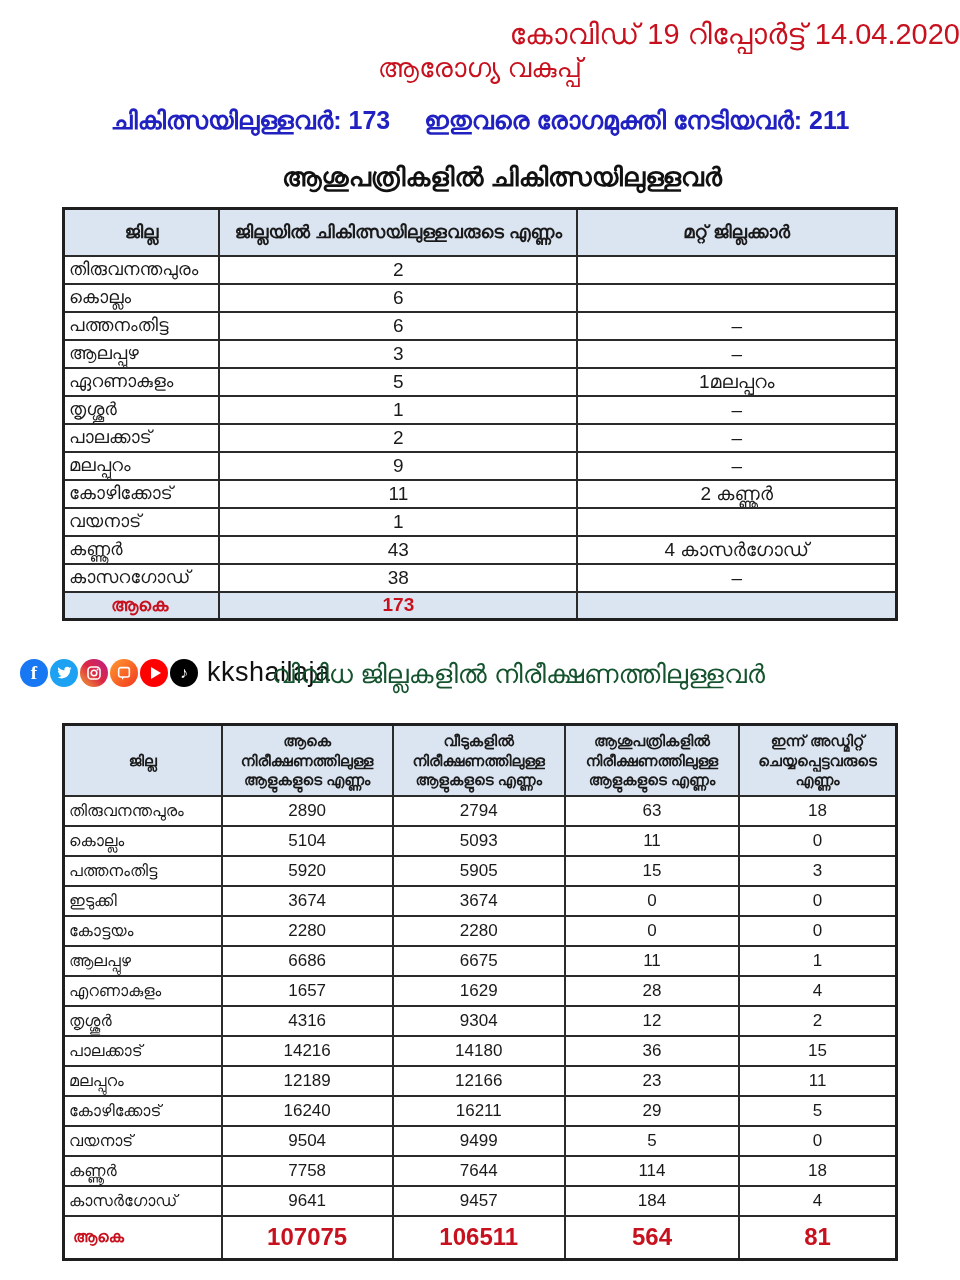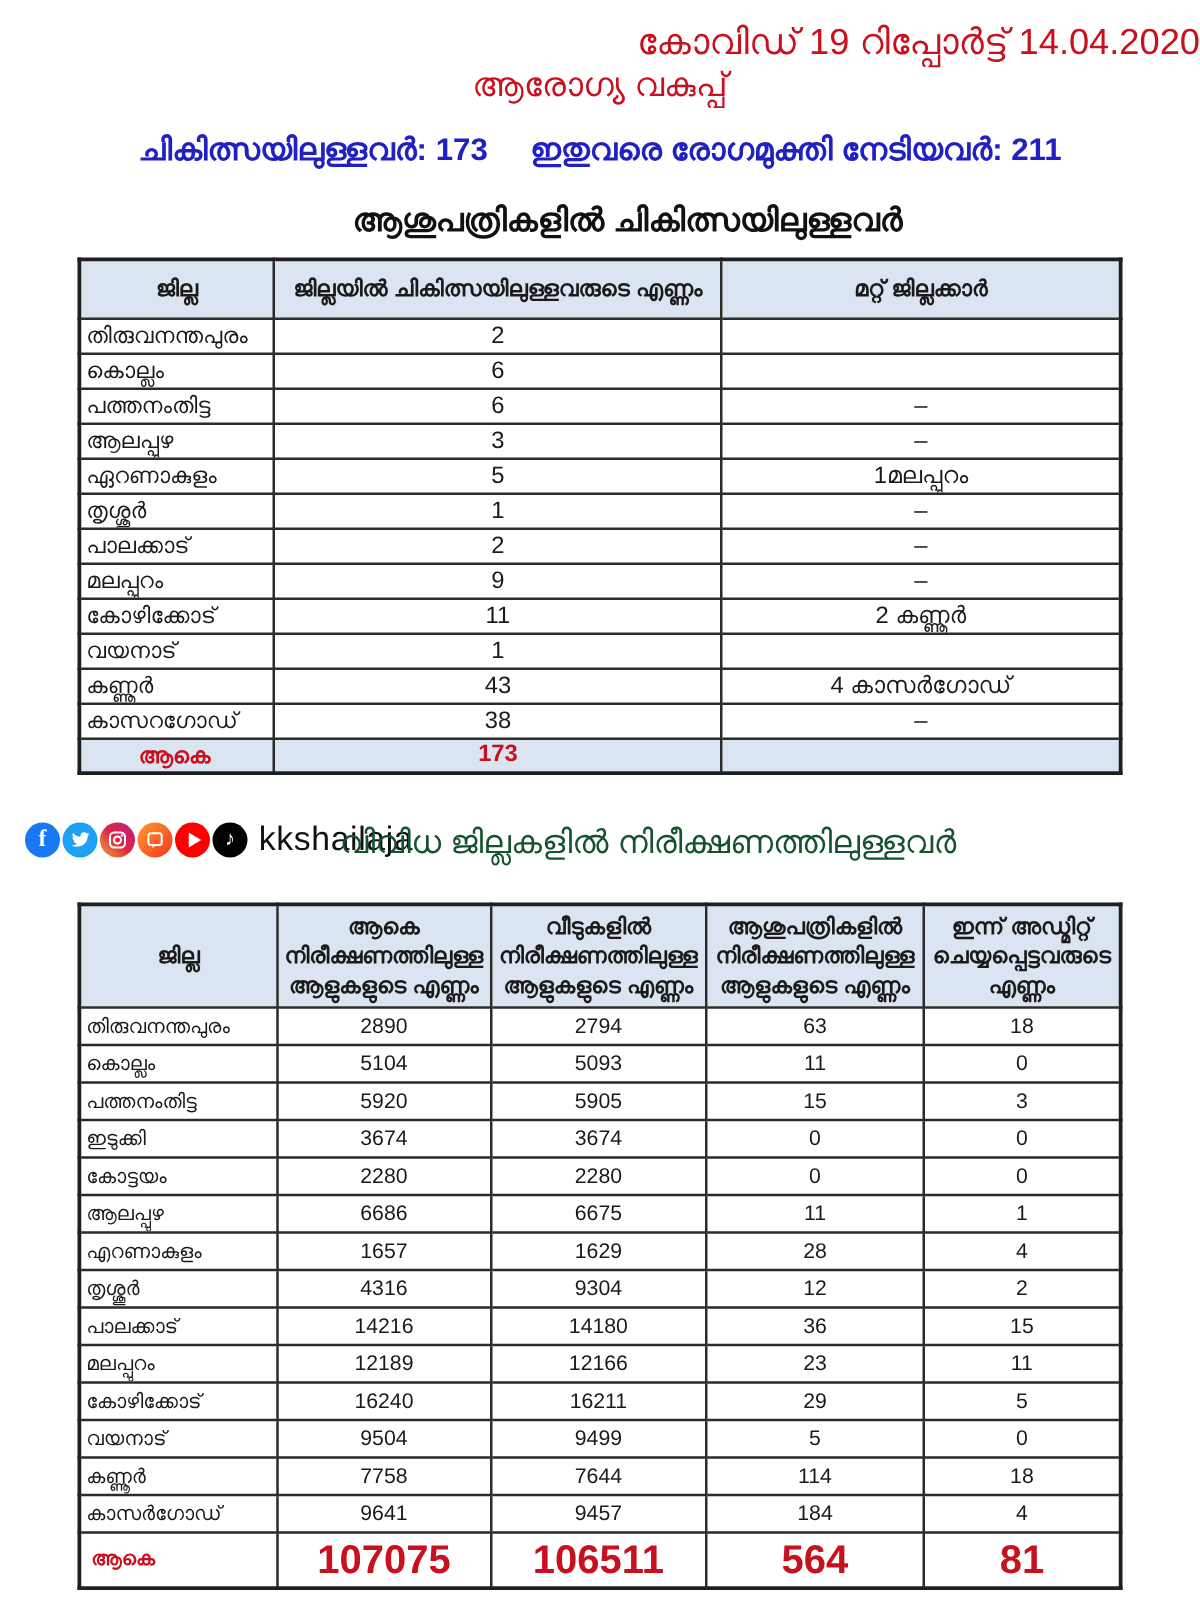--- a/index.html
+++ b/index.html
@@ -48,24 +48,24 @@
   .ic-app { background:linear-gradient(135deg,#ff9a2e,#f2371f); }
   .ic-yt { background:#ff0000; }
   .ic-tk { background:#010101; color:#fff; font-size:16px; }
   .play-tri { width:0; height:0; border-left:10px solid #fff; border-top:6px solid transparent; border-bottom:6px solid transparent; margin-left:3px; }
   .handle { margin-left:7px; font-size:27px; color:#111; letter-spacing:0.5px; }
   .brand-row .section-title2 { position:absolute; left:54%; top:6px; transform:translateX(-50%);
       font-size:26px; font-weight:normal; color:#14532d; white-space:nowrap; }
 
   
   .t2 { margin-top:18px; }
-  .t2 th { font-size:18px; padding:5px 3px; line-height:1.3; height:56px; }
+  .t2 th { font-size:15px; padding:5px 3px; line-height:1.3; height:56px; }
   .t2 td { font-size:17px; height:30px; padding:1px 4px; }
   .t2 td:first-child { font-size:16px; }
-  .t2 tbody.totals td { color:var(--red,#e01f1f); font-weight:bold; font-size:32px; height:44px; }
+  .t2 tbody.totals td { color:var(--red,#e01f1f); font-weight:bold; font-size:24px; height:44px; }
   .t2 tbody.totals td:first-child { font-size:16px; padding-left:8px; }
 </style>
 </head>
 <body>
 
 <div class="page">
 
   <div class="title-line1">കോവിഡ് 19 റിപ്പോർട്ട് 14.04.2020</div>
   <div class="title-line2">ആരോഗ്യ വകുപ്പ്</div>
 

